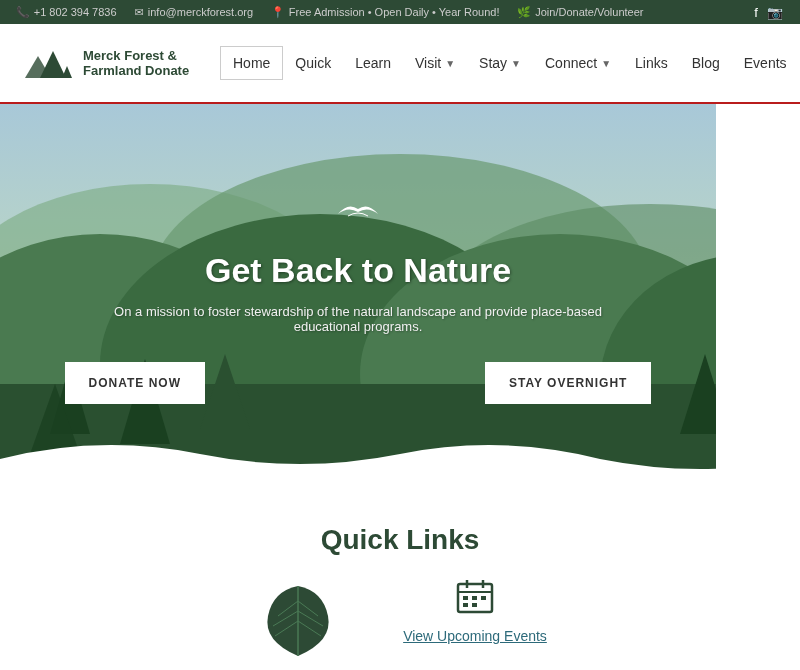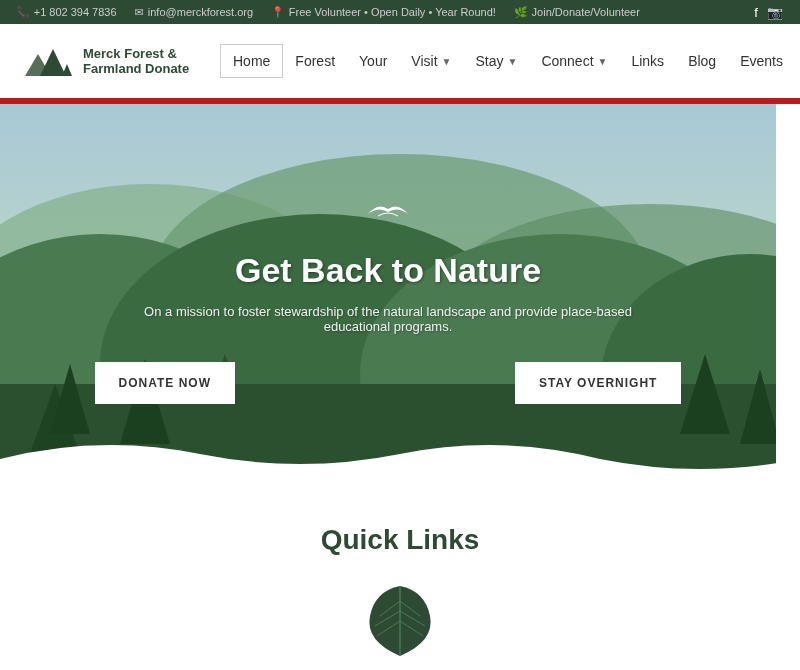--- a/index.html
+++ b/index.html
@@ -40,21 +40,21 @@
       cursor: pointer;
     }
 
     
     .nav-bar {
       background: #fff;
       display: flex;
       align-items: center;
       padding: 0 20px;
       height: 80px;
-      border-bottom: 6px solid #b91c1c;
+      border-bottom: 2px solid #b91c1c;
     }
     .logo-area {
       display: flex;
       align-items: center;
       gap: 8px;
       min-width: 200px;
     }
     .logo-svg {
       width: 55px;
       height: 55px;
@@ -81,21 +81,21 @@
       color: #333;
     }
     .nav-arrow {
       font-size: 10px;
       color: #666;
     }
 
     
     .hero {
       position: relative;
-      width: 776px;
+      width: 716px;
       height: 390px;
       overflow: hidden;
     }
     .hero-content {
       position: absolute;
       top: 0; left: 0; right: 0; bottom: 0;
       display: flex;
       flex-direction: column;
       align-items: center;
       justify-content: center;
@@ -171,21 +171,21 @@
     <div class="top-bar-item">
       <span>📞</span>
       <span>+1 802 394 7836</span>
     </div>
     <div class="top-bar-item">
       <span>✉</span>
       <span>info@merckforest.org</span>
     </div>
     <div class="top-bar-item">
       <span>📍</span>
-      <span>Free Volunteer • Open Daily • Year Round!</span>
+      <span>Free Admission • Open Daily • Year Round!</span>
     </div>
     <div class="top-bar-item">
       <span>🌿</span>
       <span>Join/Donate/Volunteer</span>
     </div>
   </div>
   <div class="top-bar-right">
     <span class="social-icon">f</span>
     <span class="social-icon">📷</span>
   </div>
@@ -201,22 +201,22 @@
       <polygon points="42,42 47,30 52,42" fill="#2d4a35"></polygon>
 
     </svg>
     <div>
       <div style="font-size:13px;font-weight:bold;color:#2d4a35;">Merck Forest &amp;</div>
       <div style="font-size:13px;font-weight:bold;color:#2d4a35;">Farmland Donate</div>
     </div>
   </div>
   <div class="nav-links">
     <div class="nav-item active">Home</div>
-    <div class="nav-item">Forest</div>
-    <div class="nav-item">Your</div>
+    <div class="nav-item">Quick</div>
+    <div class="nav-item">Learn</div>
     <div class="nav-item">Visit <span class="nav-arrow">▼</span></div>
     <div class="nav-item">Stay <span class="nav-arrow">▼</span></div>
     <div class="nav-item">Connect <span class="nav-arrow">▼</span></div>
     <div class="nav-item">Links</div>
     <div class="nav-item">Blog</div>
     <div class="nav-item">Events</div>
   </div>
 </nav>
 
 <div class="hero">
@@ -288,15 +288,31 @@
         <line x1="45" y1="10" x2="45" y2="80" stroke="#4a7a55" stroke-width="1.5"></line>
         <line x1="45" y1="25" x2="25" y2="40" stroke="#4a7a55" stroke-width="1"></line>
         <line x1="45" y1="35" x2="20" y2="50" stroke="#4a7a55" stroke-width="1"></line>
         <line x1="45" y1="45" x2="22" y2="60" stroke="#4a7a55" stroke-width="1"></line>
         <line x1="45" y1="25" x2="65" y2="40" stroke="#4a7a55" stroke-width="1"></line>
         <line x1="45" y1="35" x2="70" y2="50" stroke="#4a7a55" stroke-width="1"></line>
         <line x1="45" y1="45" x2="68" y2="60" stroke="#4a7a55" stroke-width="1"></line>
       </svg>
     </div>
 
+    <div class="quick-link-item">
+      <div style="color:#2d4a35;">
+        <svg width="40" height="40" viewBox="0 0 40 40">
+          <rect x="3" y="8" width="34" height="28" rx="2" fill="none" stroke="#2d4a35" stroke-width="2.5"></rect>
+          <line x1="3" y1="16" x2="37" y2="16" stroke="#2d4a35" stroke-width="2"></line>
+          <line x1="12" y1="4" x2="12" y2="12" stroke="#2d4a35" stroke-width="2.5"></line>
+          <line x1="28" y1="4" x2="28" y2="12" stroke="#2d4a35" stroke-width="2.5"></line>
+          <rect x="8" y="20" width="5" height="4" fill="#2d4a35"></rect>
+          <rect x="17" y="20" width="5" height="4" fill="#2d4a35"></rect>
+          <rect x="26" y="20" width="5" height="4" fill="#2d4a35"></rect>
+          <rect x="8" y="27" width="5" height="4" fill="#2d4a35"></rect>
+          <rect x="17" y="27" width="5" height="4" fill="#2d4a35"></rect>
+        </svg>
+      </div>
+      <span class="quick-link-label">View Upcoming Events</span>
+    </div>
 
   </div>
 </div>
 
 </body></html>

